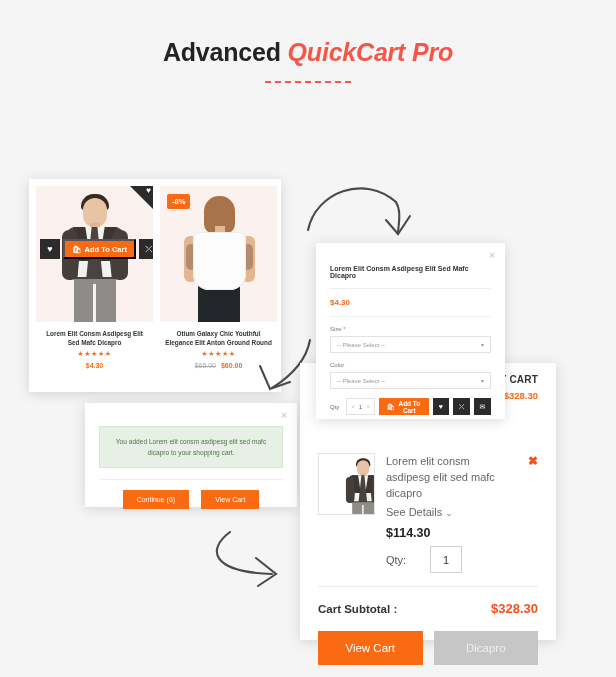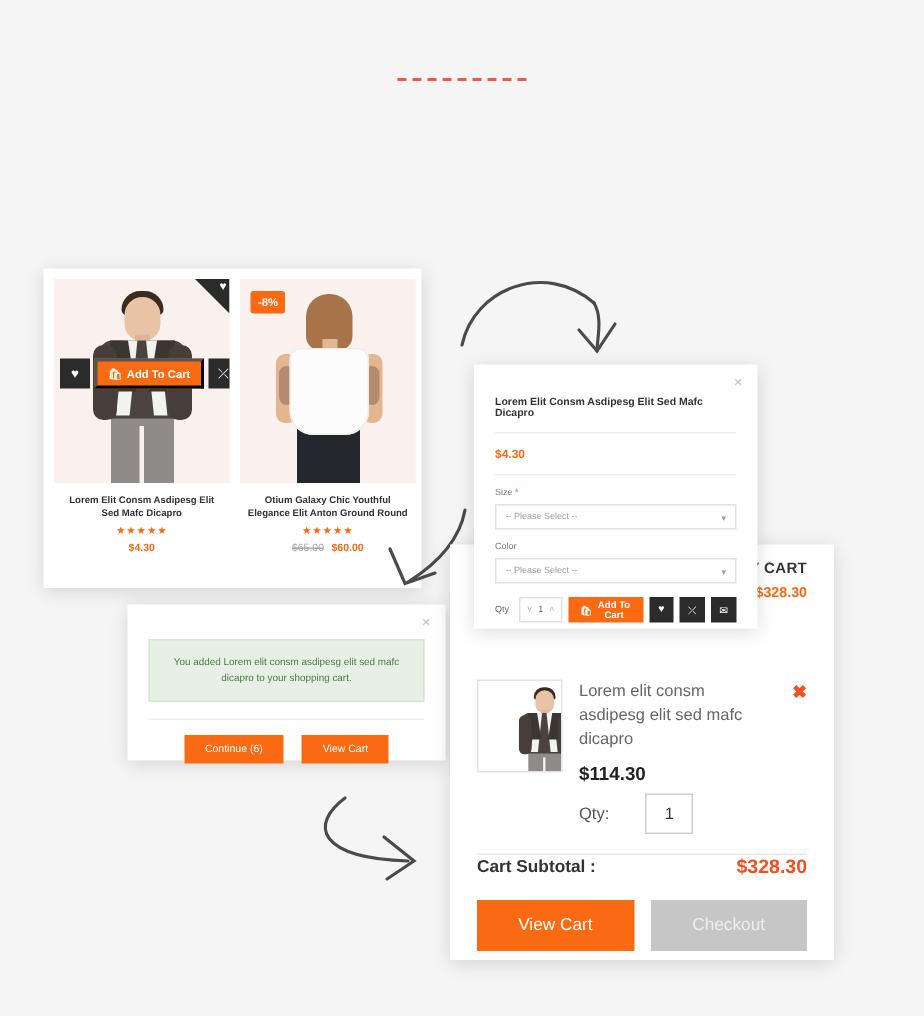--- a/index.html
+++ b/index.html
@@ -203,21 +203,21 @@
   .mc-qty-lbl { font-size:11px; color:#555;}
   .mc-qty-box {
     width:32px; height:27px; border:1px solid #cfcfcf; background:#fff;
     font-size:11px; color:#333; text-align:center; font-family:inherit;
   }
   .mc-remove {
     position:absolute; right:0; top:2px; color:#f4501e; font-size:12px;
     font-weight:bold; cursor:pointer; line-height:1;
   }
   .mc-hr { border-top:1px solid #e9e9e9; margin-top:13px; }
-  .mc-sub-row { display:flex; justify-content:space-between; align-items:center; margin-top:0;}
+  .mc-sub-row { display:flex; justify-content:space-between; align-items:center; margin-top:14px;}
   .mc-sub-lbl { font-size:11.5px; font-weight:bold; color:#333;}
   .mc-sub-val { font-size:13px; font-weight:bold; color:#f4501e;}
   .mc-btns { display:flex; gap:11px; margin-top:15px;}
   .mc-viewcart {
     flex:1; background:#f96a12; color:#fff; border:0; height:34px;
     font-size:11.5px; cursor:pointer; font-family:inherit;
   }
   .mc-checkout {
     flex:1; background:#c6c6c6; color:#eee; border:0; height:34px;
     font-size:11.5px; cursor:pointer; font-family:inherit;
@@ -226,20 +226,23 @@
   
   .arrow { position:absolute; pointer-events:none; }
   #arrow-top { left:302px; top:172px; }
   #arrow-mid { left:248px; top:338px; }
   #arrow-bot { left:198px; top:528px; }
 </style>
 </head>
 <body>
 
 <div class="hdr">
+  <h1>
+    <span>Advanced </span><span class="accent">QuickCart Pro</span>
+  </h1>
   <div class="divider"></div>
 </div>
 
 <div class="panel" id="products-panel">
   <div class="prod-grid">
 
     <div class="prod">
       <div class="prod-img-wrap">
         <div class="photo f1">
           <div class="f1-bg"></div>
@@ -337,39 +340,42 @@
         <div class="jslitL"></div>
           <div class="jslitR"></div>
         <div class="lapL"></div>
           <div class="lapR"></div>
         <div class="armL"></div>
           <div class="armR"></div>
       </div>
     </div>
     <div class="mc-info">
       <div class="mc-name">Lorem elit consm asdipesg elit sed mafc dicapro</div>
+      <div class="mc-details">
+        <span>See Details</span><span class="mc-chev">⌄</span>
+      </div>
       <div class="mc-price">$114.30</div>
       <div class="mc-qty">
         <span class="mc-qty-lbl">Qty:</span>
         <input class="mc-qty-box" value="1" style="">
       </div>
     </div>
     <span class="mc-remove">✖</span>
   </div>
 
   <div class="mc-hr"></div>
 
   <div class="mc-sub-row">
     <span class="mc-sub-lbl">Cart Subtotal :</span>
     <span class="mc-sub-val">$328.30</span>
   </div>
 
   <div class="mc-btns">
     <button class="mc-viewcart">View Cart</button>
-    <button class="mc-checkout">Checkout</button>
+    <button class="mc-checkout">Dicapro</button>
   </div>
 </div>
 
 <div class="panel" id="quickview-panel">
   <span class="qv-close">×</span>
   <div class="qv-title">Lorem Elit Consm Asdipesg Elit Sed Mafc Dicapro</div>
   <div class="qv-hr"></div>
   <div class="qv-price">$4.30</div>
   <div class="qv-hr"></div>
 

